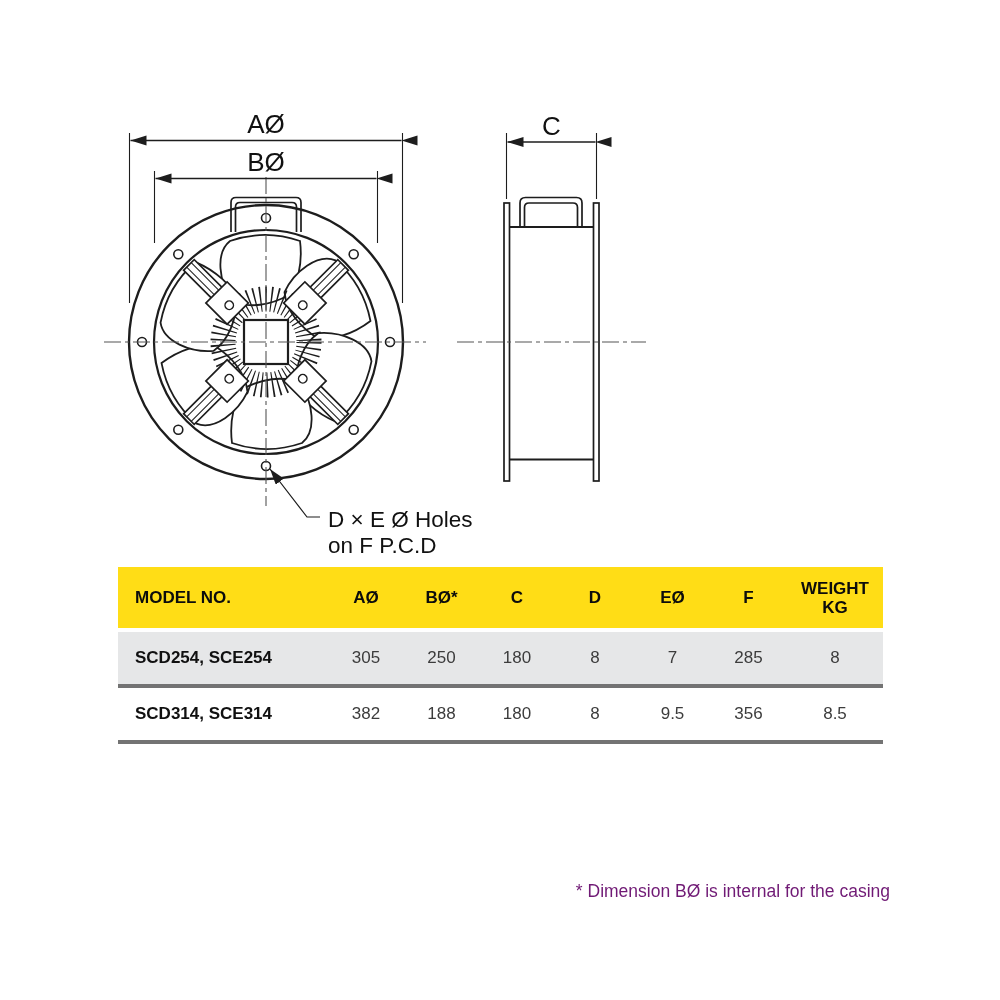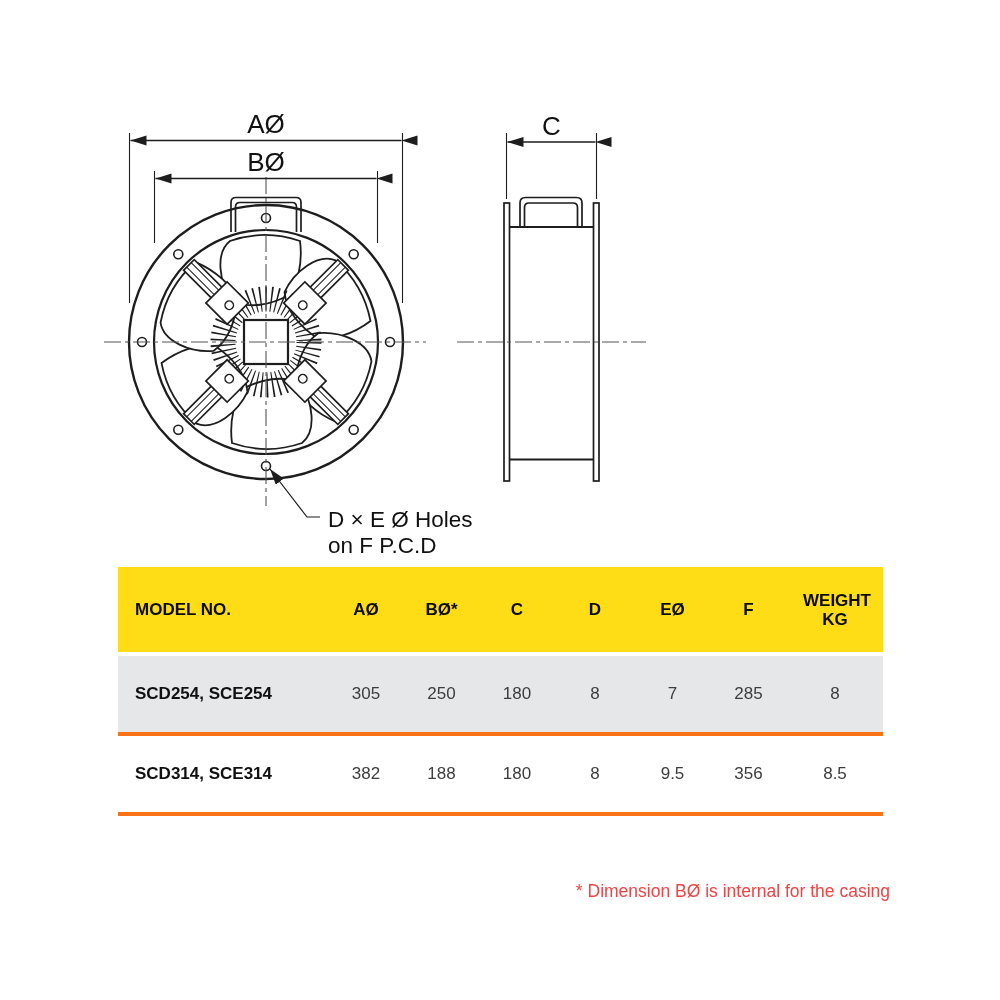--- a/index.html
+++ b/index.html
@@ -11,38 +11,38 @@
   .sheet{position:absolute;inset:0;background:#fff;}
 
   
   svg.drawing{position:absolute;left:0;top:0;}
   .dimlabel{font-family:"Liberation Sans","DejaVu Sans",sans-serif;font-size:26px;fill:#111;}
   .notelabel{font-family:"Liberation Sans","DejaVu Sans",sans-serif;font-size:22.5px;fill:#111;}
 
   
   .spec-table{position:absolute;left:118px;top:567px;width:765px;}
   table{border-collapse:collapse;width:765px;table-layout:fixed;}
-  th,td{padding:16px;margin:12px;}
+  th,td{padding:4px;margin:12px;}
   thead th{
     background:#FFDD16;color:#0c0c0c;font-weight:bold;font-size:17px;
     height:53px;border-bottom:4px solid #fff;text-align:center;vertical-align:middle;
     line-height:19px;
   }
   thead th.model-col{text-align:left;padding-left:17px;}
   tbody td{
-    height:44px;border-bottom:4px solid #f97316;text-align:center;vertical-align:middle;
+    height:44px;border-bottom:4px solid #737373;text-align:center;vertical-align:middle;
     font-size:17px;color:#3c3c3c;background:#fff;
   }
   tbody tr.alt td{background:#E6E7E8;}
   tbody td.model-cell{text-align:left;padding-left:17px;font-weight:bold;color:#101010;font-size:17px;}
 
   
   .notes{
     position:absolute;left:118px;top:880px;width:772px;text-align:right;
-    font-size:17.5px;color:#ef4444;line-height:23px;
+    font-size:17.5px;color:#701a75;line-height:23px;
   }
 </style>
 </head>
 <body>
 
 <div class="sheet">
 
   <svg class="drawing" width="1000" height="560" viewBox="0 0 1000 560">
     <defs>
       <marker id="arr" markerUnits="userSpaceOnUse" markerWidth="17" markerHeight="11" refX="16" refY="5" orient="auto">

